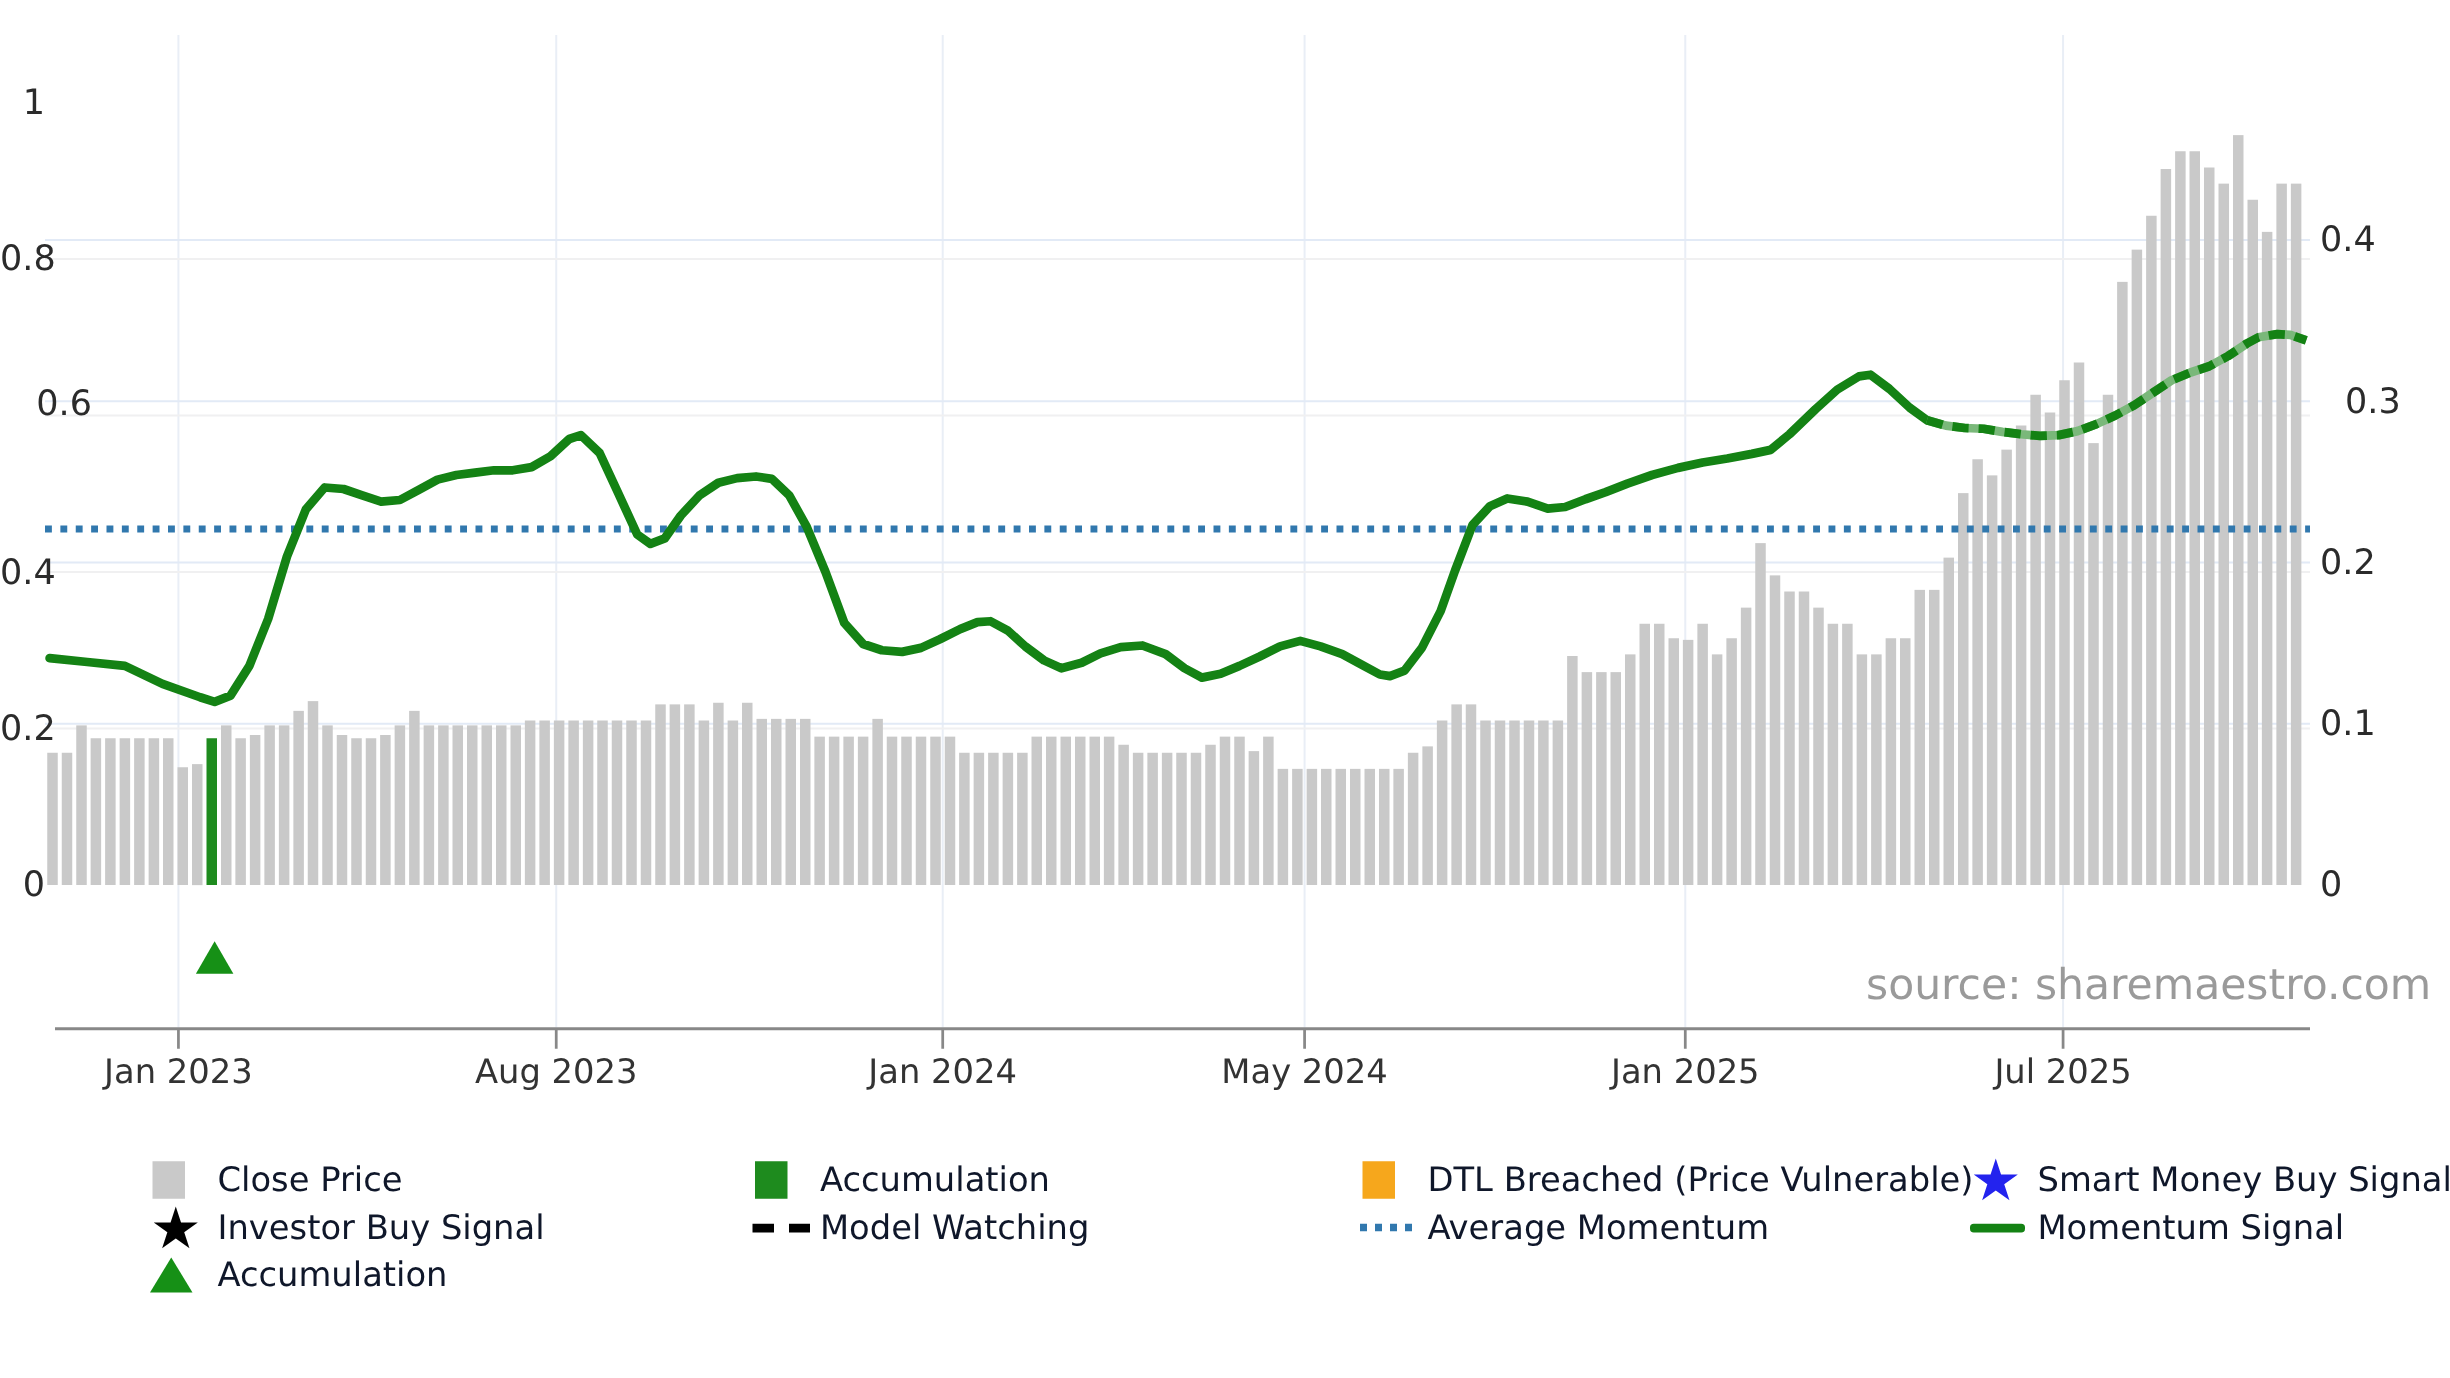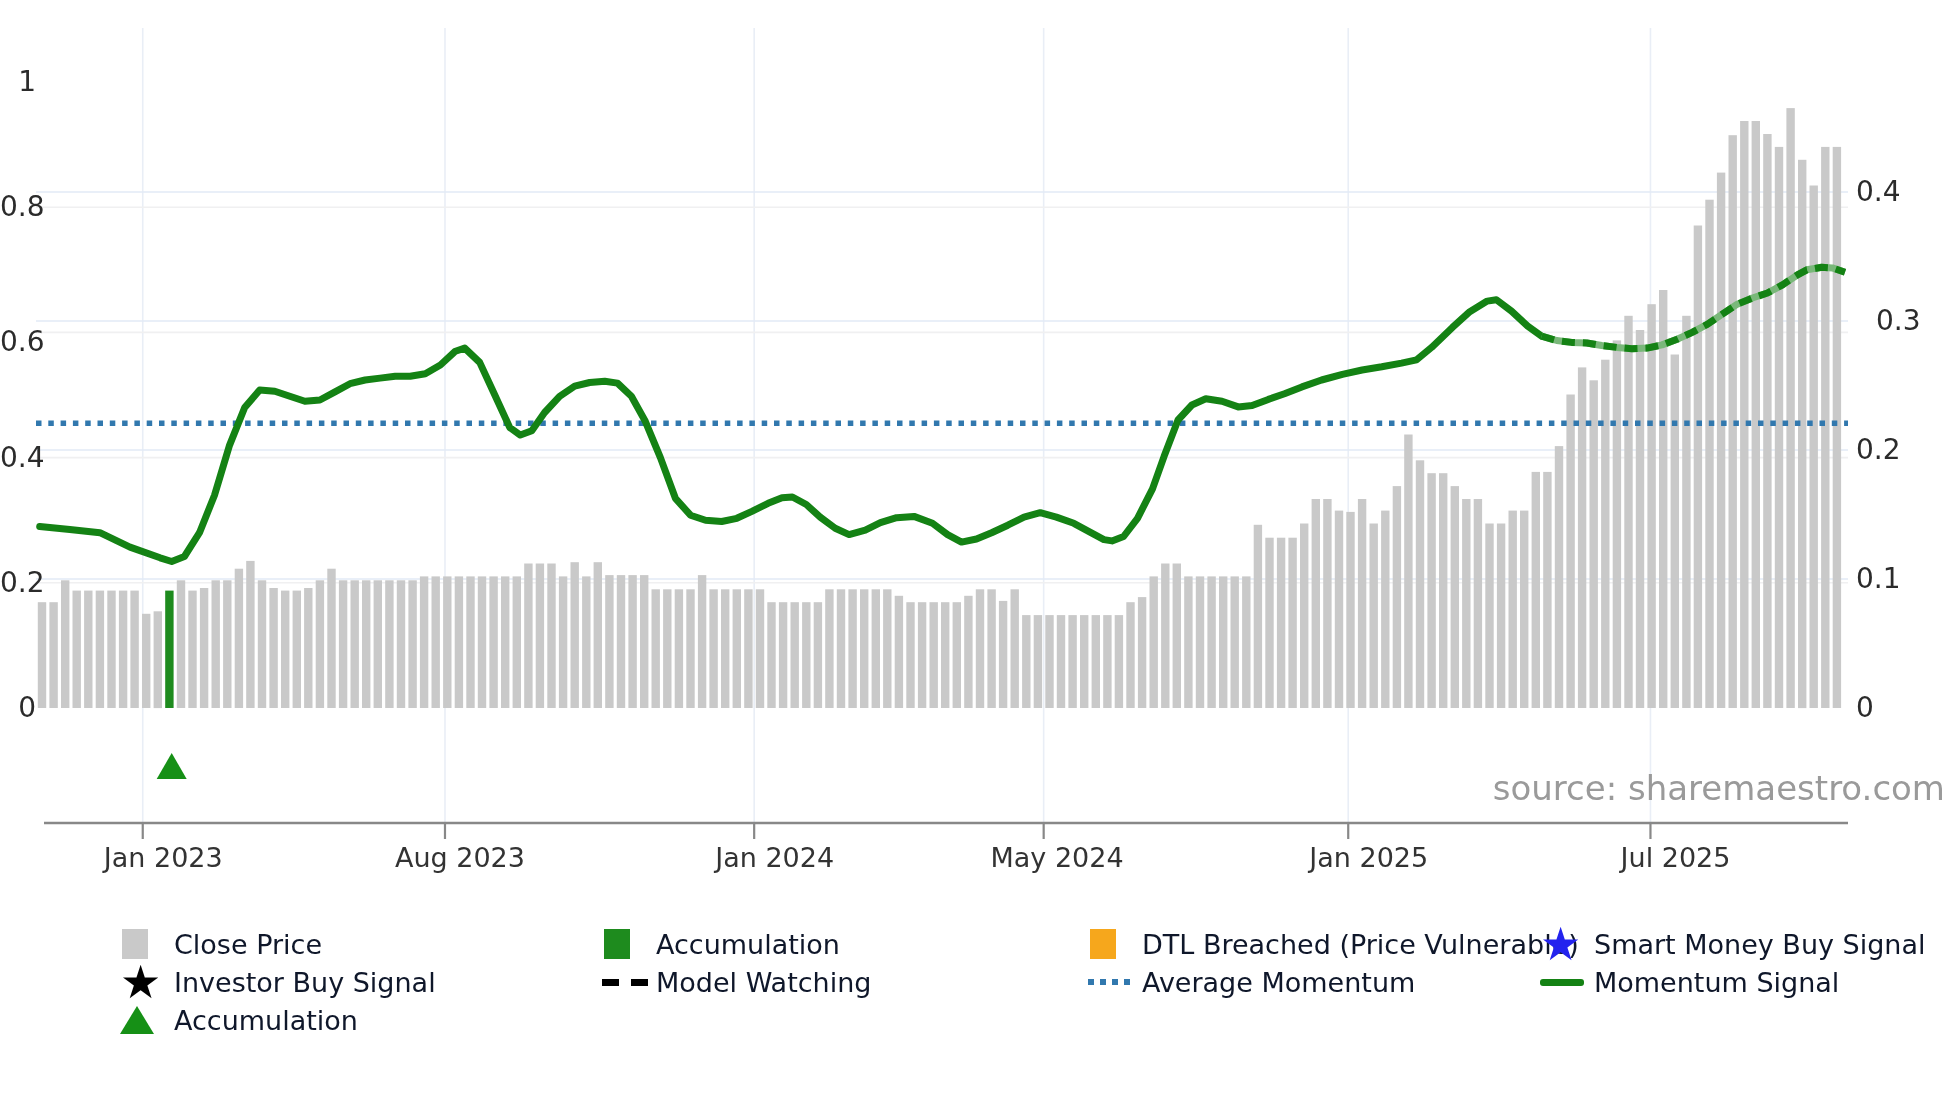--- a/index.html
+++ b/index.html
@@ -2,21 +2,21 @@
 <html><head>
 <meta charset="utf-8">
 <style>
   html,body{margin:0;padding:0;background:#fff;}
   #stage{position:relative;width:1960px;height:1102px;background:#fff;overflow:hidden;
          font-family:"DejaVu Sans","Liberation Sans",sans-serif;}
   #plot-svg{position:absolute;left:0;top:0;}
   .ylab{position:absolute;font-size:28px;color:#2b2b2b;line-height:34px;}
   .ylab.left{left:0;width:36px;text-align:right;}
   .ylab.right{left:1856px;width:90px;text-align:left;}
-  .xlab{position:absolute;top:842px;width:160px;text-align:right;font-size:27px;color:#333;}
+  .xlab{position:absolute;top:842px;width:160px;text-align:center;font-size:27px;color:#333;}
   #source-note{position:absolute;right:15px;top:768px;font-size:34px;color:#9a9a9a;}
   .legend-col{position:absolute;top:925px;display:flex;flex-direction:column;}
   .legend-row{height:38px;display:flex;align-items:center;}
   .marker-box{width:48px;display:flex;align-items:center;justify-content:flex-start;margin-right:6px;}
   .legend-label{font-size:27px;color:#0f172a;white-space:nowrap;}
   .m-gray-square{width:26px;height:30px;background:#c9c9c9;margin-left:2px;}
   .m-green-square{width:26px;height:30px;background:#1e8b1e;margin-left:2px;}
   .m-orange-square{width:26px;height:30px;background:#f6a71c;margin-left:2px;}
   .m-black-star{font-size:46px;color:#000;line-height:38px;}
   .m-black-star::before{content:"\2605";}
@@ -220,21 +220,21 @@
         <line x1="754.17" x2="754.17" y1="823" y2="839" stroke="#888888" stroke-width="2.2"></line>
         <line x1="1043.67" x2="1043.67" y1="823" y2="839" stroke="#888888" stroke-width="2.2"></line>
         <line x1="1348.224" x2="1348.224" y1="823" y2="839" stroke="#888888" stroke-width="2.2"></line>
         <line x1="1650.462" x2="1650.462" y1="823" y2="839" stroke="#888888" stroke-width="2.2"></line>
       </g>
     </svg>
   <div id="ylabels-left">
       <div class="ylab left" style="top: 691px;">0</div>
       <div class="ylab left" style="top: 565.8px;">0.2</div>
       <div class="ylab left" style="top: 440.6px;">0.4</div>
-      <div class="ylab left" style="top: 325px;">0.6</div>
+      <div class="ylab left" style="top: 306px; padding-left: 29px;">0.6</div>
       <div class="ylab left" style="top: 190.2px;">0.8</div>
       <div class="ylab left" style="top: 65px;">1</div>
     </div>
   <div id="ylabels-right">
       <div class="ylab right" style="top: 691px;">0</div>
       <div class="ylab right" style="top: 562px;">0.1</div>
       <div class="ylab right" style="top: 433px;">0.2</div>
       <div class="ylab right" style="top: 304px; margin-left: 20px;">0.3</div>
       <div class="ylab right" style="top: 175px;">0.4</div>
     </div>
@@ -289,21 +289,21 @@
           </span>
           <span class="legend-label">DTL Breached (Price Vulnerable)</span>
         </div>
         <div class="legend-row">
           <span class="marker-box">
             <span class="m-blue-dotted"></span>
           </span>
           <span class="legend-label">Average Momentum</span>
         </div>
       </div>
-      <div class="legend-col" style="left: 1540px;">
+      <div class="legend-col" style="left: 1576px;">
         <div class="legend-row">
           <span class="marker-box">
             <span class="m-blue-star"></span>
           </span>
           <span class="legend-label">Smart Money Buy Signal</span>
         </div>
         <div class="legend-row">
           <span class="marker-box">
             <span class="m-green-line"></span>
           </span>

